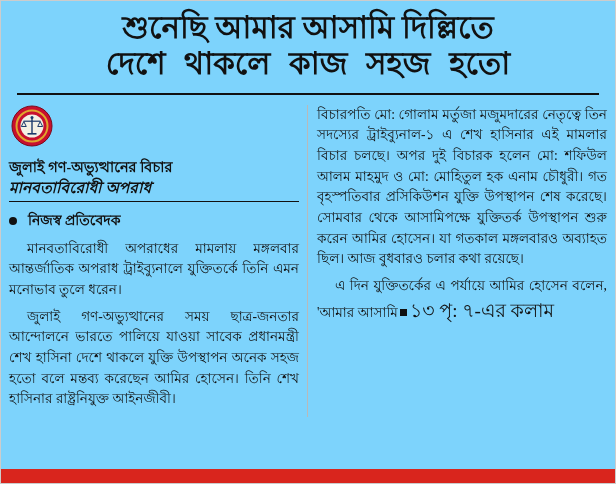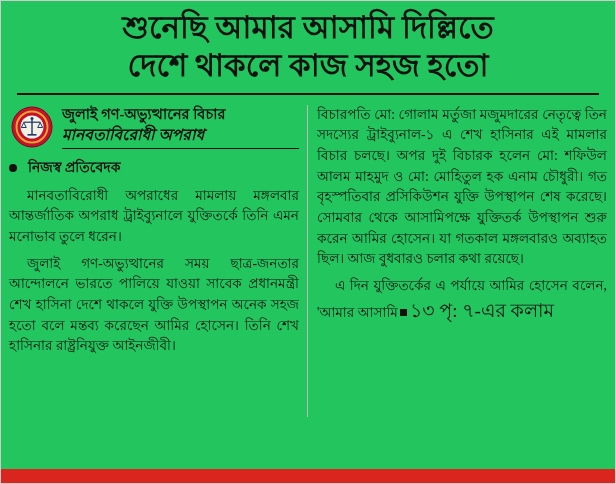--- a/index.html
+++ b/index.html
@@ -13,38 +13,38 @@
     font-family: "Liberation Sans", sans-serif;
     color: #111111;
     overflow: hidden;
   }
   .page {
     position: relative;
     width: 616px;
     height: 484px;
     box-sizing: border-box;
     border: 1px solid #cccccc;
-    background: #22c55e;
+    background: #7dd3fc;
   }
 
   
   .headline-block {
     padding: 8px 10px 4px 10px;
   }
   .headline {
     font-family: "Liberation Serif", serif;
     font-weight: bold;
     font-size: 31px;
     line-height: 1.22;
     text-align: center;
     color: #111111;
     letter-spacing: 0px;
   }
   .headline .l1 { display: block; }
-  .headline .l2 { display: block; }
+  .headline .l2 { display: block; font-family: Liberation Mono, monospace; }
 
   .rule {
     height: 2px;
     background: #111111;
     margin: 8px 6px 0 6px;
   }
 
   
   .body-wrap {
     display: flex;
@@ -61,22 +61,22 @@
     border-right: 1px solid #b9b9b9;
   }
   .col-right {
     width: 300px;
     padding-left: 9px;
   }
 
   
   .kicker-row {
     display: flex;
-    align-items: center;
     gap: 7px;
+    flex-direction: column;
   }
   .emblem {
     width: 46px;
     height: 42px;
     flex: 0 0 46px;
     position: relative;
   }
   .emblem svg { display: block; }
   .kicker-text {
     flex: 1 1 auto;

